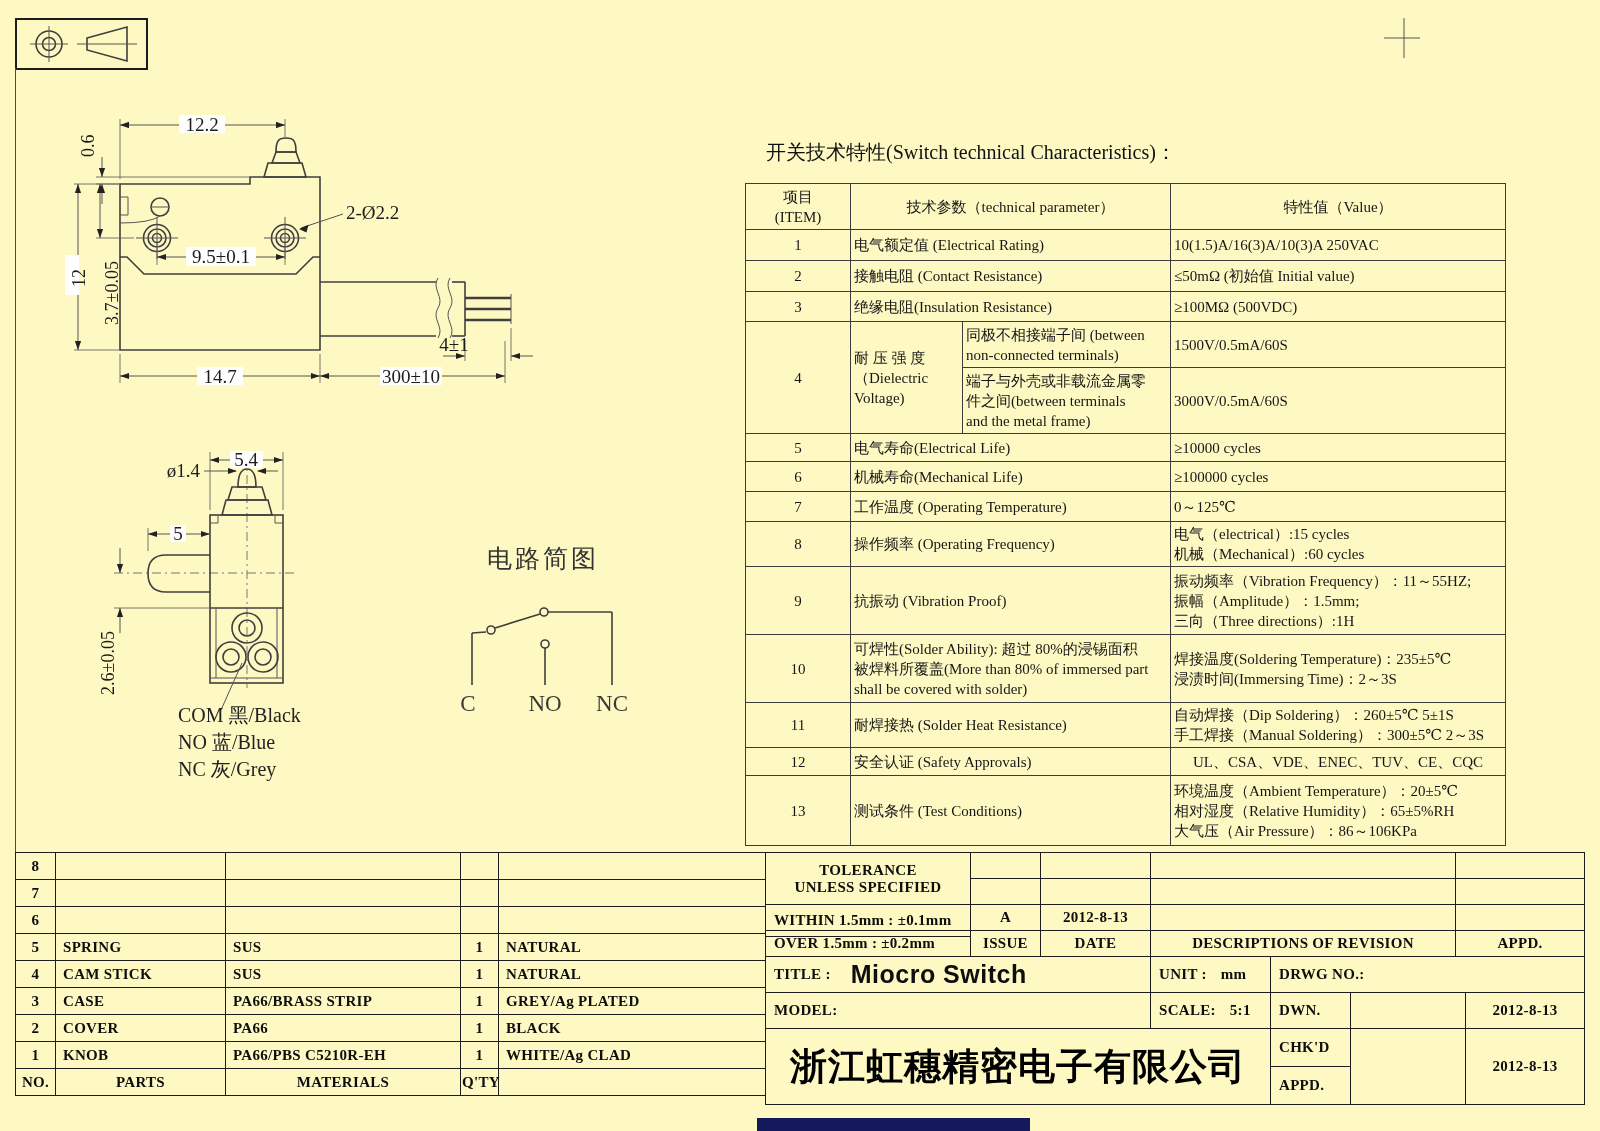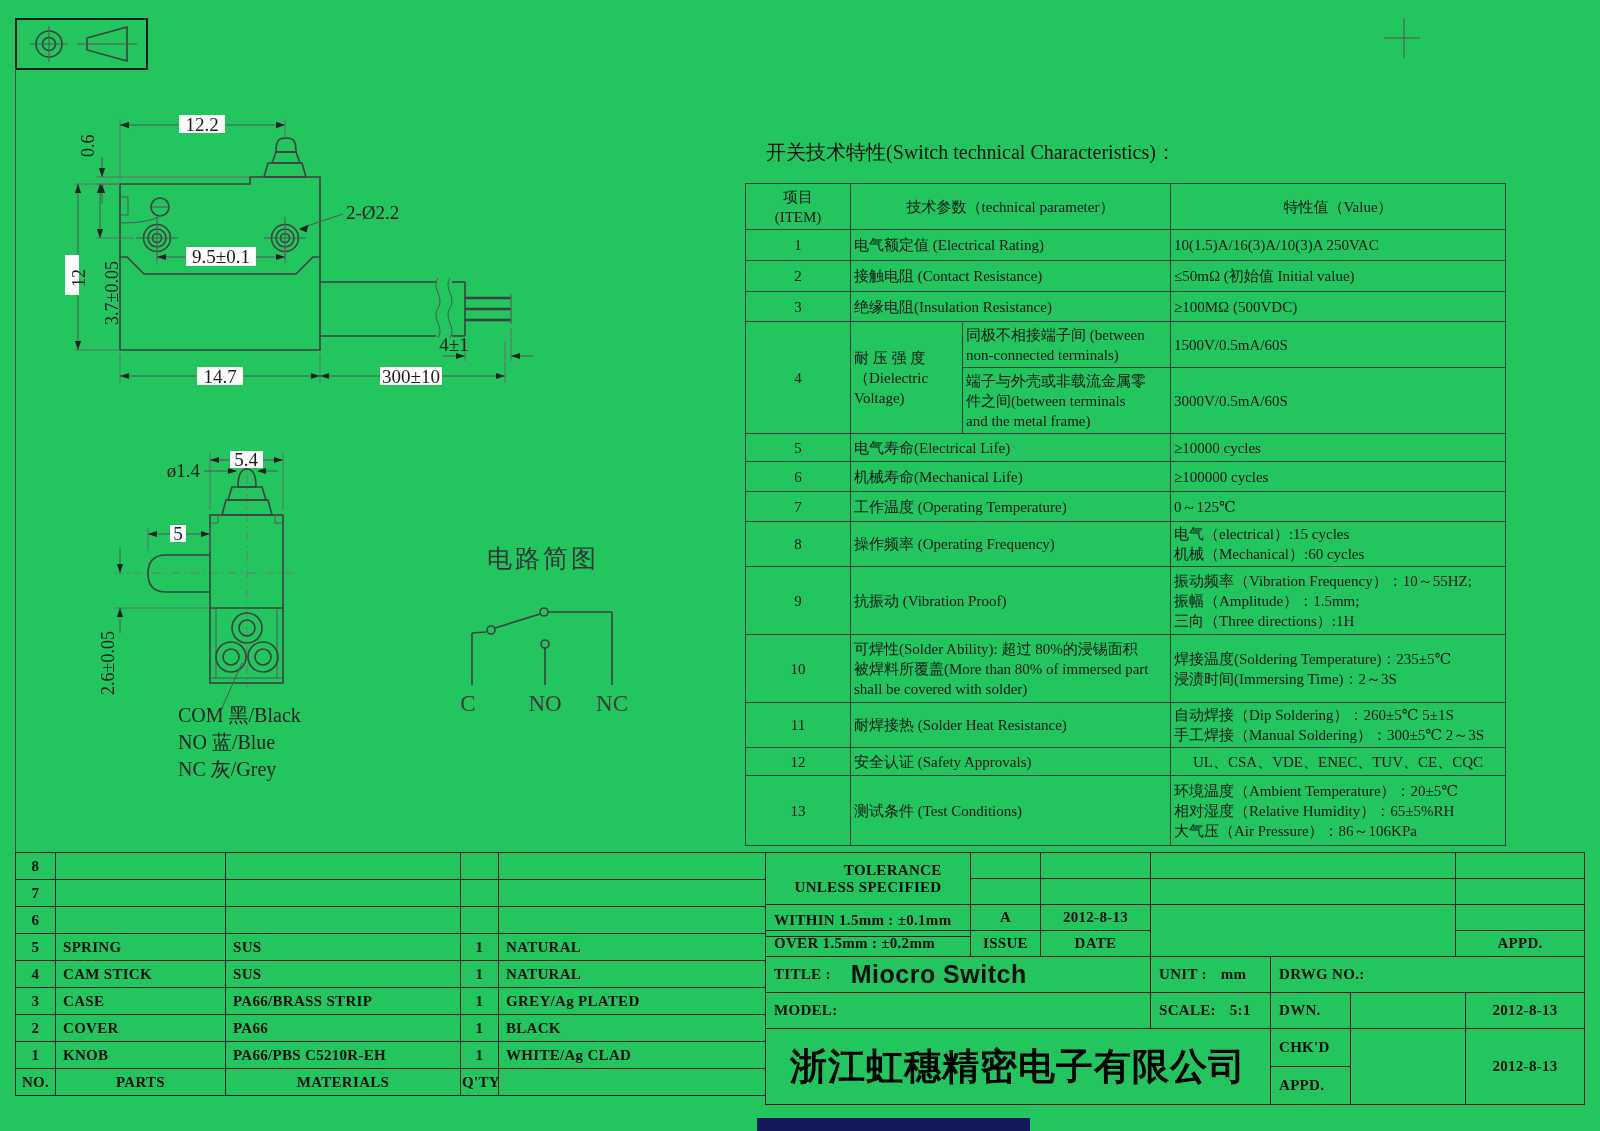--- a/index.html
+++ b/index.html
@@ -1,16 +1,16 @@
 <!DOCTYPE html>
 <html><head>
 <meta charset="utf-8">
 <style>
   html,body{margin:0;padding:0;background:#ffffff;}
-  #page{position:relative;width:1600px;height:1131px;background:#22c55e;
+  #page{position:relative;width:1600px;height:1131px;background:#fef9c3;
         font-family:"Liberation Serif","DejaVu Serif",serif;color:#141414;overflow:hidden;}
   
   svg .ln{stroke:#3f3f3f;stroke-width:1.6;fill:none;}
   svg .thin{stroke:#555;stroke-width:1;fill:none;}
   svg .xln{stroke:#666;stroke-width:0.9;fill:none;}
   svg .cl{stroke:#777;stroke-width:1;fill:none;stroke-dasharray:9 4 2 4;}
   svg .arr{fill:#222;stroke:none;}
   svg .wbg{fill:#fefefe;stroke:none;}
   svg .dim{font-family:"Liberation Serif","DejaVu Serif",serif;font-size:18px;fill:#1c1c1c;}
   svg .dimb{font-family:"Liberation Serif","DejaVu Serif",serif;font-size:19px;fill:#1c1c1c;}
@@ -27,21 +27,21 @@
   
   #parts{position:absolute;left:15px;top:852px;width:750px;border-collapse:collapse;table-layout:fixed;}
   #parts td{border:1.7px solid #1d1d1d;height:26px;font-weight:bold;font-size:15px;
             padding:0 7px;color:#0e0e0e;letter-spacing:0.3px;}
   #parts td.c{text-align:center;padding:0 1px;}
   
   #tblock{position:absolute;left:765px;top:852px;width:820px;height:253px;}
   .tbc{position:absolute;border:1.7px solid #1d1d1d;box-sizing:border-box;display:flex;
        align-items:center;font-weight:bold;font-size:15px;padding:0 8px;color:#0e0e0e;
        letter-spacing:0.3px;}
-  .tbc.center{justify-content:center;padding:4px;text-align:right;}
+  .tbc.center{justify-content:center;padding:4px;text-align:center;}
   .tbc .big-title{font-family:Liberation Sans, sans-serif;font-size:25px;
        font-weight:bold;margin-left:20px;letter-spacing:0.5px;}
   .tbc .kv{margin-left:14px;}
   #company-cell{font-family:"Liberation Sans","DejaVu Sans",sans-serif;font-size:37px;
        font-weight:900;letter-spacing:1px;color:#000;}
   .revdesc{letter-spacing:10px;font-size:16px;}
   
   #frame-left{position:absolute;left:15px;top:68px;height:784px;width:0;border-left:1.5px solid #4a4a4a;}
   #navy-bar{position:absolute;left:757px;top:1118px;width:273px;height:13px;background:#13195a;}
   .abs{position:absolute;}
@@ -319,21 +319,21 @@
     </tr>
     <tr style="height:44px">
       <td class="c">8</td>
       <td colspan="2">操作频率 (Operating Frequency)</td>
       <td class="pre">电气（electrical）:15 cycles
 机械（Mechanical）:60 cycles</td>
     </tr>
     <tr style="height:68px">
       <td class="c">9</td>
       <td colspan="2">抗振动 (Vibration Proof)</td>
-      <td class="pre">振动频率（Vibration Frequency）：10～55HZ;
+      <td class="pre">振动频率（Vibration Frequency）：11～55HZ;
 振幅（Amplitude）：1.5mm;
 三向（Three directions）:1H</td>
     </tr>
     <tr style="height:68px">
       <td class="c">10</td>
       <td colspan="2" class="pre">可焊性(Solder Ability): 超过 80%的浸锡面积
 被焊料所覆盖(More than 80% of immersed part
 shall be covered with solder)</td>
       <td class="pre">焊接温度(Soldering Temperature)：235±5℃
 浸渍时间(Immersing Time)：2～3S</td>
@@ -447,20 +447,21 @@
     <div class="tbc" style="left:690px;top:26px;width:130px;height:27px"></div>
 
     <div class="tbc" style="left:0;top:52px;width:206px;height:33px">WITHIN 1.5mm : ±0.1mm</div>
     <div class="tbc center" style="left:205px;top:52px;width:71px;height:27px">A</div>
     <div class="tbc center" style="left:275px;top:52px;width:111px;height:27px">2012-8-13</div>
     <div class="tbc" style="left:690px;top:52px;width:130px;height:27px"></div>
 
     <div class="tbc" style="left:0;top:78px;width:206px;height:27px">OVER 1.5mm : ±0.2mm</div>
     <div class="tbc center" style="left:205px;top:78px;width:71px;height:27px">ISSUE</div>
     <div class="tbc center" style="left:275px;top:78px;width:111px;height:27px">DATE</div>
+    <div class="tbc center" style="left:385px;top:78px;width:306px;height:27px">DESCRIPTIONS OF REVISION</div>
     <div class="tbc center" style="left:690px;top:78px;width:130px;height:27px">APPD.</div>
 
     <div class="tbc" style="left:0;top:104px;width:386px;height:37px">
       <span>TITLE :</span>
       <span class="big-title">Miocro Switch</span>
     </div>
     <div class="tbc" style="left:385px;top:104px;width:121px;height:37px">
       <span>UNIT :</span>
       <span class="kv">mm</span>
     </div>

